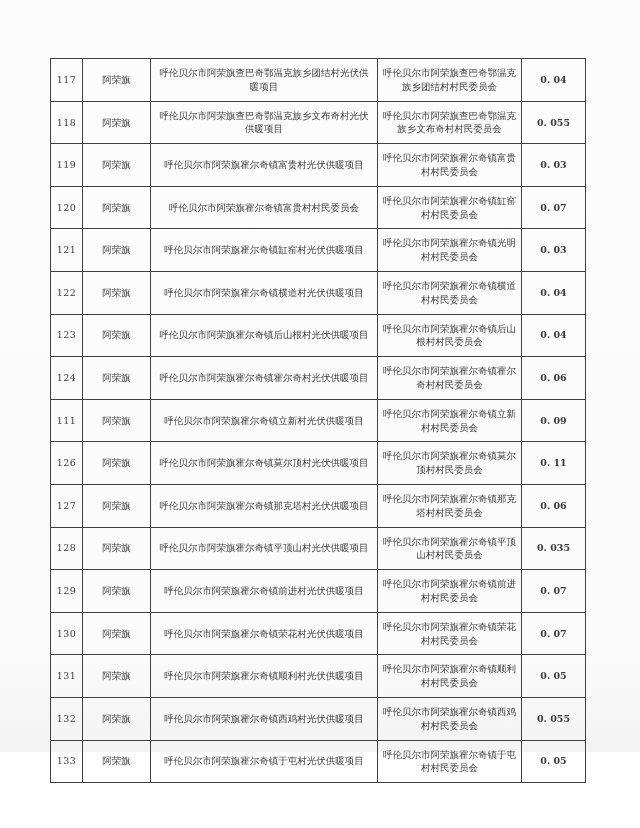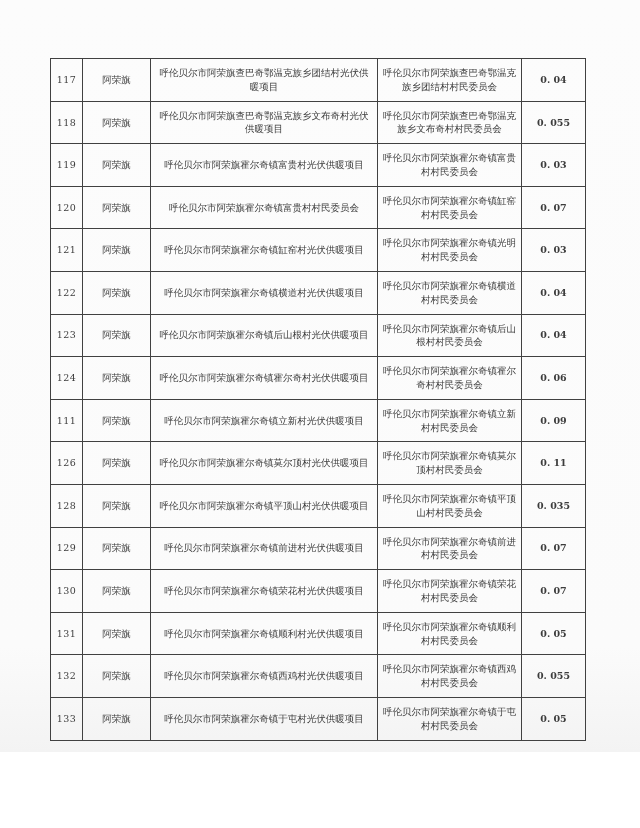--- a/index.html
+++ b/index.html
@@ -133,20 +133,27 @@
     <td class="c-value">0. 09</td>
   </tr>
         <tr>
     <td class="c-no">126</td>
     <td class="c-region">阿荣旗</td>
     <td class="c-project">呼伦贝尔市阿荣旗霍尔奇镇莫尔顶村光伏供暖项目</td>
     <td class="c-committee">呼伦贝尔市阿荣旗霍尔奇镇莫尔顶村村民委员会</td>
     <td class="c-value">0. 11</td>
   </tr>
         <tr>
+    <td class="c-no">127</td>
+    <td class="c-region">阿荣旗</td>
+    <td class="c-project">呼伦贝尔市阿荣旗霍尔奇镇那克塔村光伏供暖项目</td>
+    <td class="c-committee">呼伦贝尔市阿荣旗霍尔奇镇那克塔村村民委员会</td>
+    <td class="c-value">0. 06</td>
+  </tr>
+        <tr>
     <td class="c-no">128</td>
     <td class="c-region">阿荣旗</td>
     <td class="c-project">呼伦贝尔市阿荣旗霍尔奇镇平顶山村光伏供暖项目</td>
     <td class="c-committee">呼伦贝尔市阿荣旗霍尔奇镇平顶山村村民委员会</td>
     <td class="c-value">0. 035</td>
   </tr>
         <tr>
     <td class="c-no">129</td>
     <td class="c-region">阿荣旗</td>
     <td class="c-project">呼伦贝尔市阿荣旗霍尔奇镇前进村光伏供暖项目</td>

